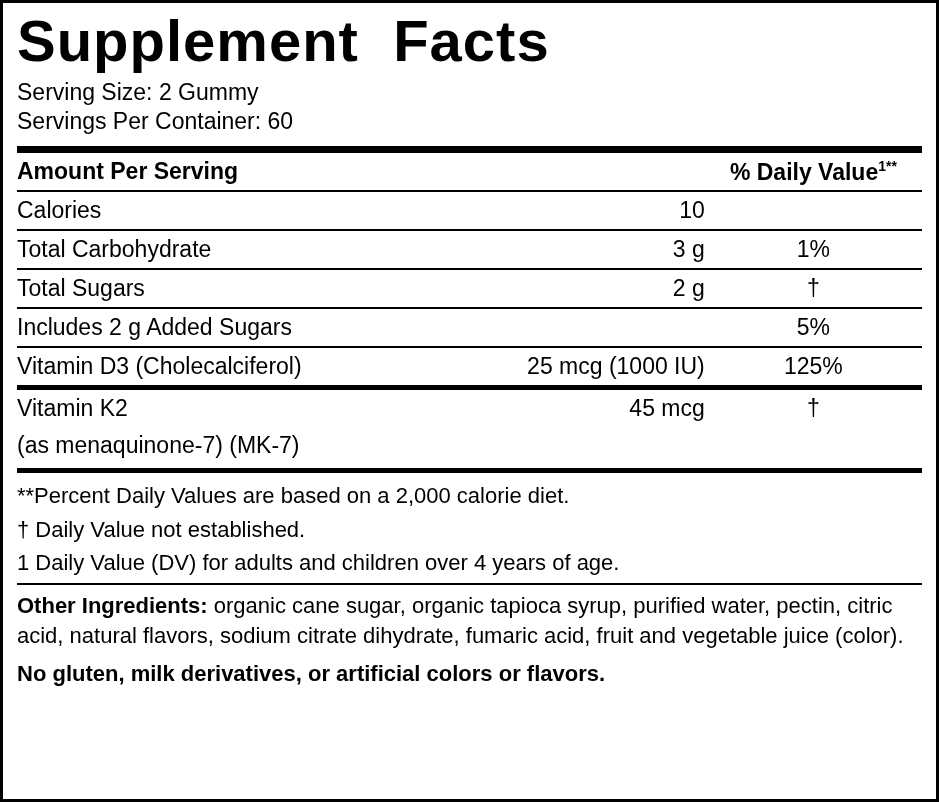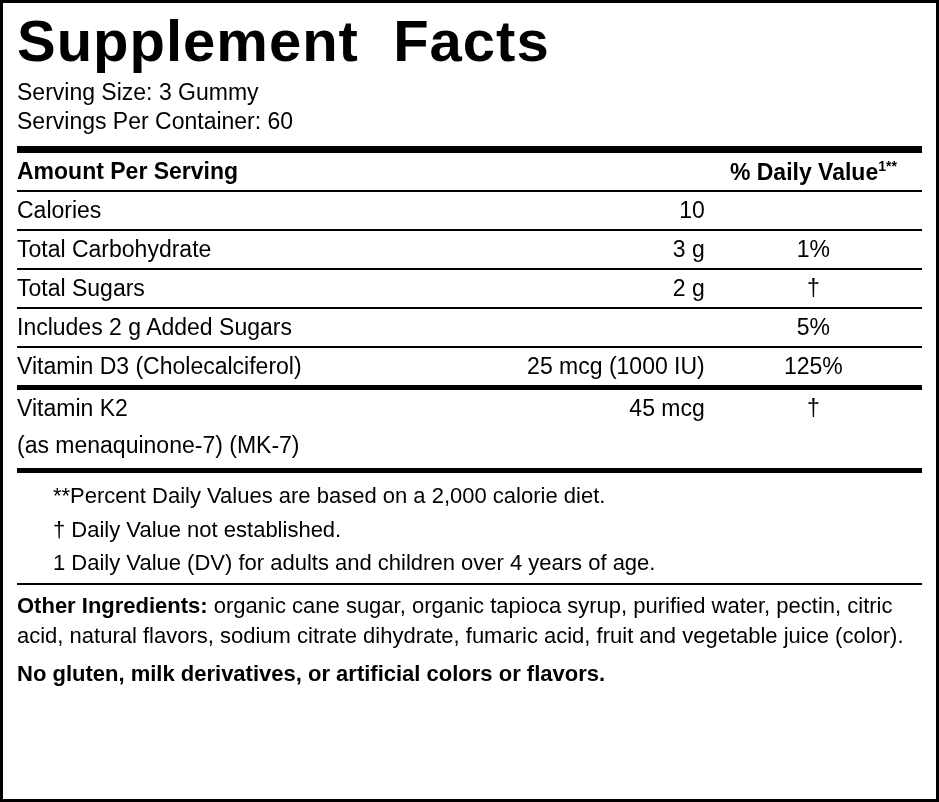--- a/index.html
+++ b/index.html
@@ -63,21 +63,20 @@
   td.c-dv   { text-align: center; width: 24%; }
   .indent1 { padding-left: 22px; }
   .indent2 { padding-left: 48px; }
   .hdr-row td { font-weight: bold; font-size: 23px; padding: 5px 0 6px 0; }
   .hdr-dv { text-align: center; padding-right: 6px; }
   sup { font-size: 14px; vertical-align: super; }
   .footnotes {
     font-size: 22px;
     line-height: 1.42;
     padding: 6px 0 4px 0;
-    margin-left: 36px;
   }
   .footnotes div { padding: 1px 0; }
   .other {
     font-size: 22px;
     line-height: 1.35;
     padding: 6px 0 0 0;
   }
   .other .lead { font-weight: bold; margin-top: 11px; }
   .nogluten {
     font-size: 22px;
@@ -87,21 +86,21 @@
   .vit-sub { font-size: 23px; padding-left: 22px; padding-top: 0; }
   .spacer-sm { height: 4px; }
 </style>
 </head>
 <body>
 
 <div id="panel">
 
   <div class="title">Supplement  Facts</div>
 
-  <div class="serving-line">Serving Size: 3 Gummy</div>
+  <div class="serving-line">Serving Size: 2 Gummy</div>
   <div class="serving-line">Servings Per Container: 60</div>
 
   <div class="rule-thick"></div>
 
   <table class="facts">
     <tbody>
       <tr class="hdr-row bordered">
         <td class="c-name">Amount Per Serving</td>
         <td class="c-amt"></td>
         <td class="hdr-dv"><span>% Daily Value</span><sup>1**</sup></td>

